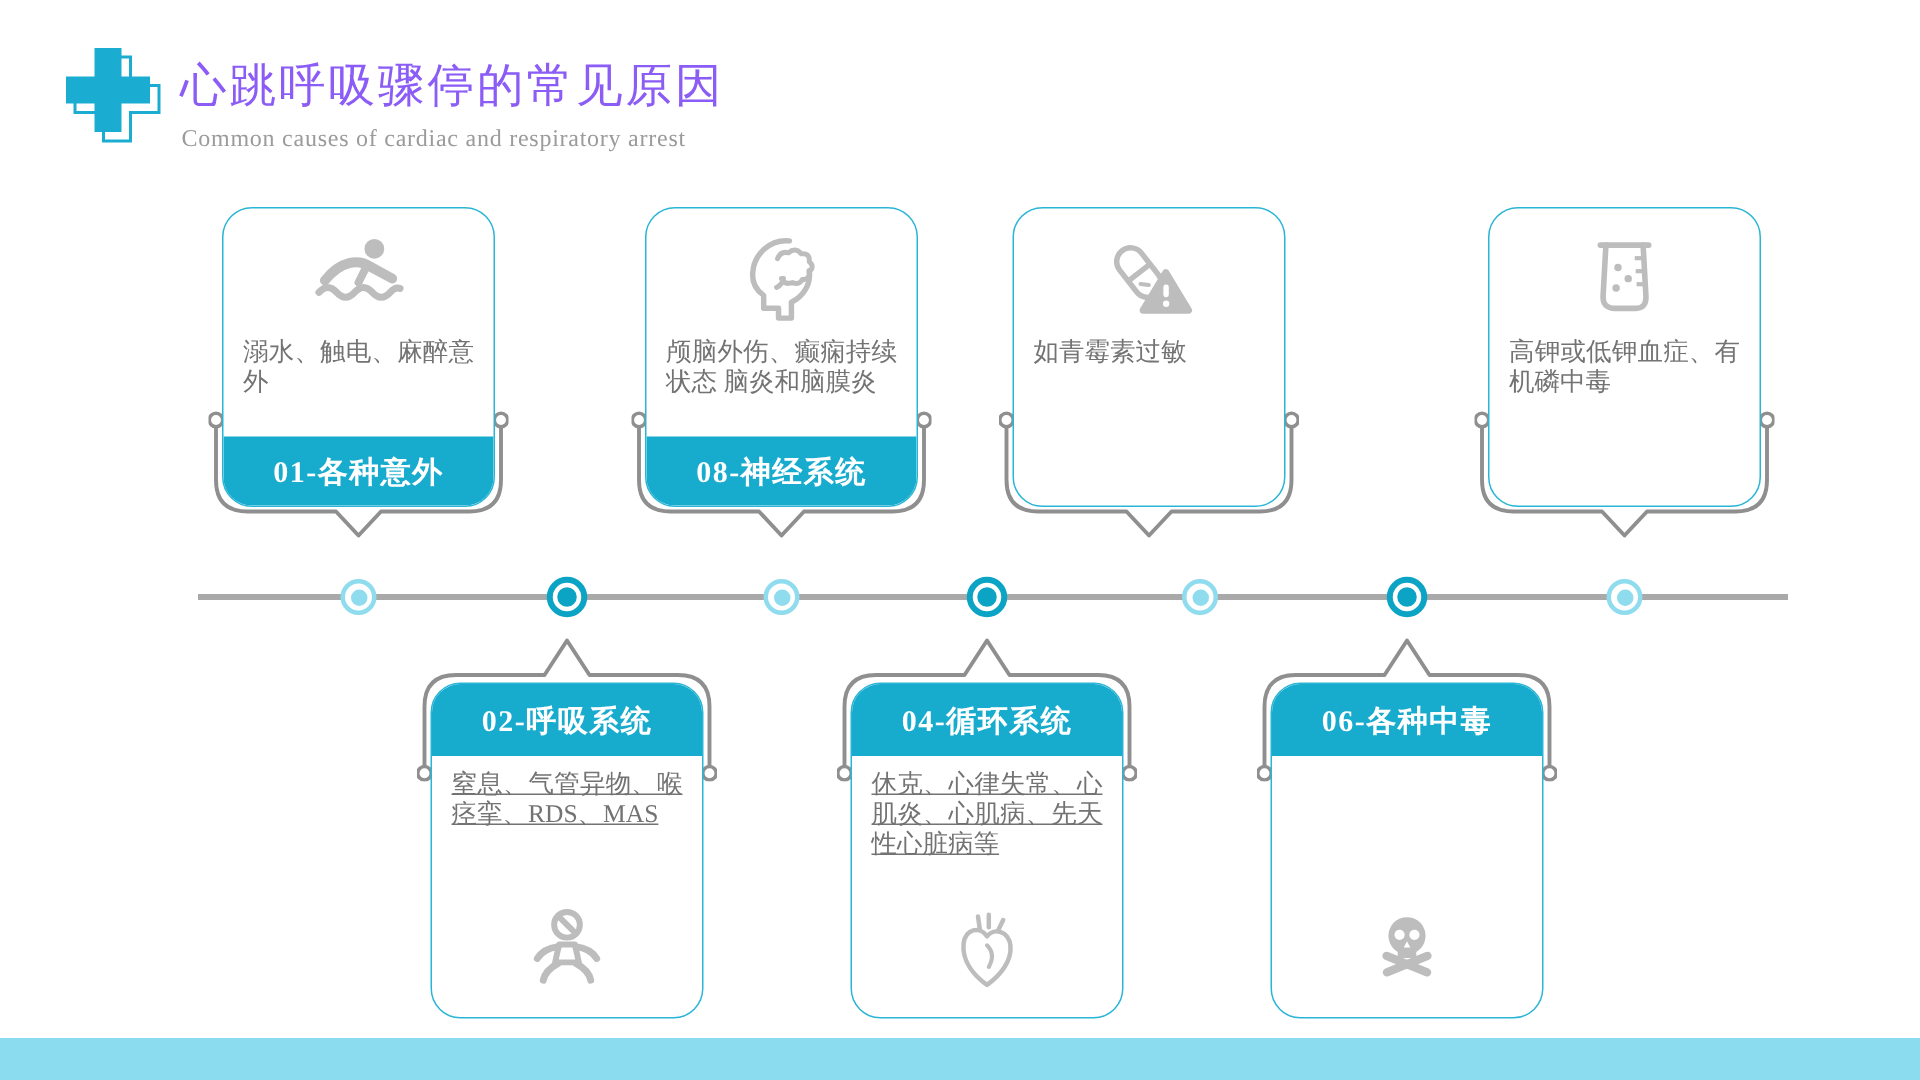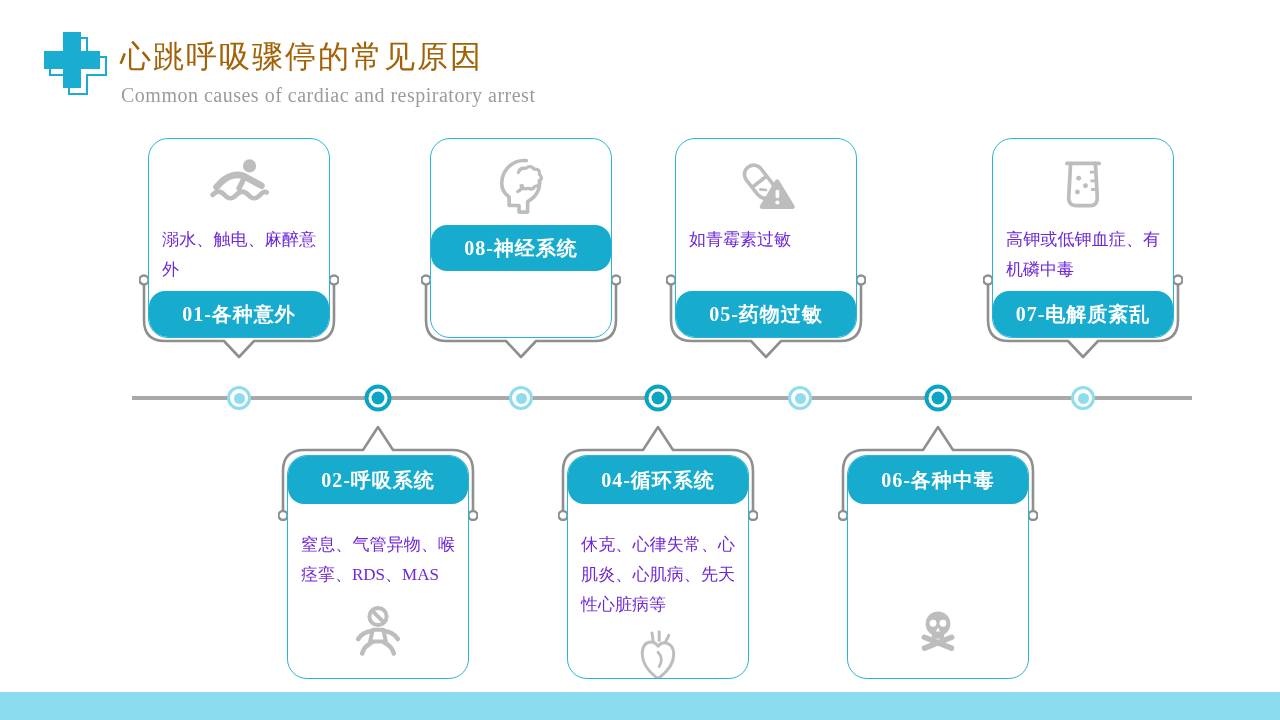--- a/index.html
+++ b/index.html
@@ -5,25 +5,25 @@
   * { margin:0; padding:0; box-sizing:border-box; }
   html,body { background:#e8e8e8; }
   .slide {
     position:relative; width:1280px; height:720px; background:#ffffff;
     font-family:"Liberation Serif","DejaVu Serif",serif; overflow:hidden;
     margin:0 auto;
   }
   
   .header-cross { position:absolute; left:42px; top:30px; }
   .page-title {
-    position:absolute; left:120px; top:36px; font-size:31px; color:#a16207;
+    position:absolute; left:120px; top:36px; font-size:31px; color:#8b5cf6;
     letter-spacing:2px; font-weight:400;
   }
   .page-subtitle {
-    position:absolute; left:121px; top:84px; font-size:20px; color:#9b9b9b;
+    position:absolute; left:121px; top:84px; font-size:16px; color:#9b9b9b;
     letter-spacing:0.5px;
   }
   
   .timeline-line { position:absolute; left:132px; top:396px; width:1060px; height:4px; background:#a9a9a9; }
   .dot { position:absolute; top:398px; transform:translate(-50%,-50%); background:#fff; border-radius:50%; }
   .dot::after { content:""; position:absolute; inset:0; margin:auto; border-radius:50%; }
   .dot.light { width:24px; height:24px; border:3.5px solid #8fdcee; }
   .dot.light::after { width:11px; height:11px; background:#8fdcee; }
   .dot.dark { width:27px; height:27px; border:4px solid #0ca4c4; }
   .dot.dark::after { width:13px; height:13px; background:#0ca4c4; }
@@ -35,30 +35,29 @@
   .card-wrap.top .bracket { left:-9px; top:134px; width:200px; height:90px; }
   .card-wrap.bottom .bracket { left:-9px; top:-34px; width:200px; height:100px; }
   .card {
     position:absolute; inset:0; background:#fff; border:1.5px solid #2ab5d6;
     border-radius:20px; overflow:hidden; display:flex; flex-direction:column;
   }
   .banner {
     background:#17abce; color:#ffffff; font-weight:bold; font-size:20px;
     display:flex; align-items:center; justify-content:center; letter-spacing:1px;
     flex:0 0 auto;
-    border-radius:16px;
   }
   .card-wrap.top .banner { height:46px; }
   .card-wrap.bottom .banner { height:48px; }
   .body-text {
-    padding:0 13px; font-size:17px; line-height:30px; color:#6d28d9;
+    padding:0 13px; font-size:17px; line-height:20px; color:#737373;
     text-align:justify;
   }
   .card-wrap.top .body-text { flex:1; }
-  .card-wrap.bottom .body-text { padding-top:26px; }
+  .card-wrap.bottom .body-text { padding-top:9px;text-decoration:underline; }
   .icon-area { display:flex; align-items:center; justify-content:center; flex:0 0 auto; }
   .card-wrap.top .icon-area { height:86px; padding-top:10px; }
   .card-wrap.bottom .icon-area { margin-top:auto; height:80px; padding-bottom:6px; }
   
   .bottom-bar { position:absolute; left:0; bottom:0; width:1280px; height:28px; background:#8bdcee; }
 </style>
 </head>
 <body>
 
 <div class="slide">
@@ -106,20 +105,21 @@
       <circle cx="195" cy="8" r="4.5" fill="#fff" stroke="#8f8f8f" stroke-width="2.4"></circle>
     </svg>
     <div class="card">
       <div class="icon-area">
         <svg width="66" height="66" viewBox="0 0 100 100">
           <path d="M58,10 C38,8 22,24 21,42 C20,52 25,60 32,65 L32,78 L47,78 L47,88 L60,88 L60,72 C72,66 80,54 78,40" fill="none" stroke="#bdbdbd" stroke-width="5.5" stroke-linecap="round" stroke-linejoin="round"></path>
           <path d="M46,28 q3,-8 11,-6 q7,-6 13,1 q9,-1 8,8 q6,5 0,10 q1,8 -7,8 q-3,6 -10,3 q-8,3 -11,-4" fill="none" stroke="#bdbdbd" stroke-width="5" stroke-linecap="round" stroke-linejoin="round"></path>
           <path d="M52,48 q-1,6 -7,9" fill="none" stroke="#bdbdbd" stroke-width="5" stroke-linecap="round"></path>
         </svg>
       </div>
+      <div class="body-text">颅脑外伤、癫痫持续状态 脑炎和脑膜炎</div>
       <div class="banner">08-神经系统</div>
     </div>
   </div>
 
   <div class="card-wrap top" style="left:675px">
     <svg class="bracket" viewBox="0 0 200 90">
       <path d="M5,13 L5,48 Q5,69 26,69 L85,69 L100,85 L115,69 L174,69 Q195,69 195,48 L195,13" fill="none" stroke="#8f8f8f" stroke-width="2.6" stroke-linejoin="round"></path>
       <circle cx="5" cy="8" r="4.5" fill="#fff" stroke="#8f8f8f" stroke-width="2.4"></circle>
       <circle cx="195" cy="8" r="4.5" fill="#fff" stroke="#8f8f8f" stroke-width="2.4"></circle>
     </svg>
@@ -130,21 +130,20 @@
             <rect x="26" y="14" width="28" height="56" rx="14" fill="none" stroke="#bdbdbd" stroke-width="5.5"></rect>
             <line x1="26" y1="42" x2="54" y2="42" stroke="#bdbdbd" stroke-width="5.5"></line>
             <line x1="34" y1="52" x2="40" y2="58" stroke="#bdbdbd" stroke-width="4" stroke-linecap="round"></line>
           </g>
           <path d="M67,42 L90,80 L44,80 Z" fill="#bdbdbd" stroke="#bdbdbd" stroke-width="7" stroke-linejoin="round"></path>
           <rect x="64.5" y="54" width="5.5" height="13" rx="2.5" fill="#fff"></rect>
           <circle cx="67.3" cy="73.5" r="3.2" fill="#fff"></circle>
         </svg>
       </div>
       <div class="body-text">如青霉素过敏</div>
-      <div class="banner">05-药物过敏</div>
     </div>
   </div>
 
   <div class="card-wrap top" style="left:992px">
     <svg class="bracket" viewBox="0 0 200 90">
       <path d="M5,13 L5,48 Q5,69 26,69 L85,69 L100,85 L115,69 L174,69 Q195,69 195,48 L195,13" fill="none" stroke="#8f8f8f" stroke-width="2.6" stroke-linejoin="round"></path>
       <circle cx="5" cy="8" r="4.5" fill="#fff" stroke="#8f8f8f" stroke-width="2.4"></circle>
       <circle cx="195" cy="8" r="4.5" fill="#fff" stroke="#8f8f8f" stroke-width="2.4"></circle>
     </svg>
     <div class="card">
@@ -154,21 +153,20 @@
           <line x1="24" y1="12" x2="76" y2="12" stroke="#bdbdbd" stroke-width="6" stroke-linecap="round"></line>
           <line x1="70" y1="26" x2="61" y2="26" stroke="#bdbdbd" stroke-width="4.5"></line>
           <line x1="71" y1="40" x2="62" y2="40" stroke="#bdbdbd" stroke-width="4.5"></line>
           <line x1="72" y1="54" x2="63" y2="54" stroke="#bdbdbd" stroke-width="4.5"></line>
           <circle cx="43" cy="36" r="4" fill="#bdbdbd"></circle>
           <circle cx="54" cy="48" r="4" fill="#bdbdbd"></circle>
           <circle cx="41" cy="58" r="4" fill="#bdbdbd"></circle>
         </svg>
       </div>
       <div class="body-text">高钾或低钾血症、有机磷中毒</div>
-      <div class="banner">07-电解质紊乱</div>
     </div>
   </div>
 
   <div class="card-wrap bottom" style="left:287px">
     <svg class="bracket" viewBox="0 0 200 100">
       <path d="M5,90 L5,50 Q5,29 26,29 L85,29 L100,6 L115,29 L174,29 Q195,29 195,50 L195,90" fill="none" stroke="#8f8f8f" stroke-width="2.6" stroke-linejoin="round"></path>
       <circle cx="5" cy="94.5" r="4.5" fill="#fff" stroke="#8f8f8f" stroke-width="2.4"></circle>
       <circle cx="195" cy="94.5" r="4.5" fill="#fff" stroke="#8f8f8f" stroke-width="2.4"></circle>
     </svg>
     <div class="card">

